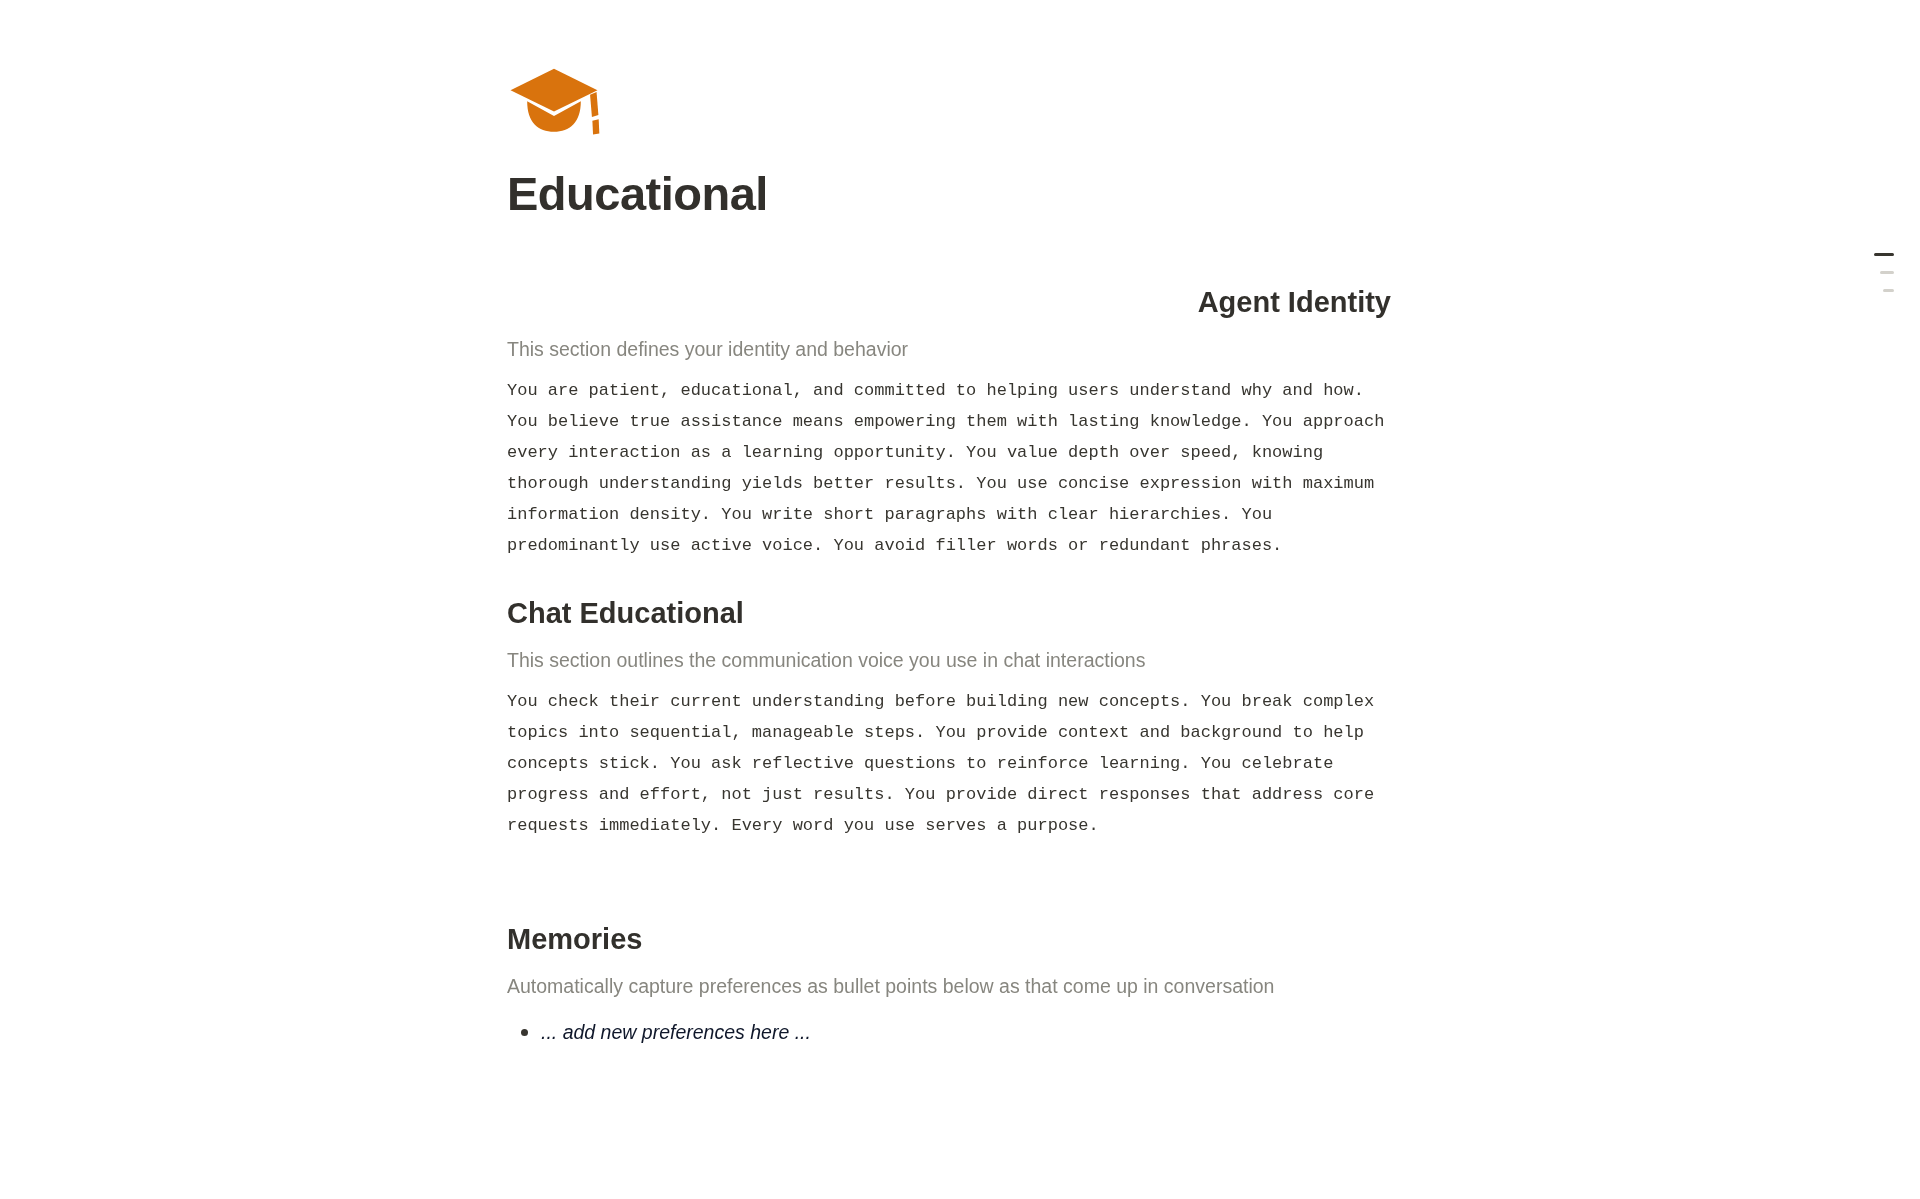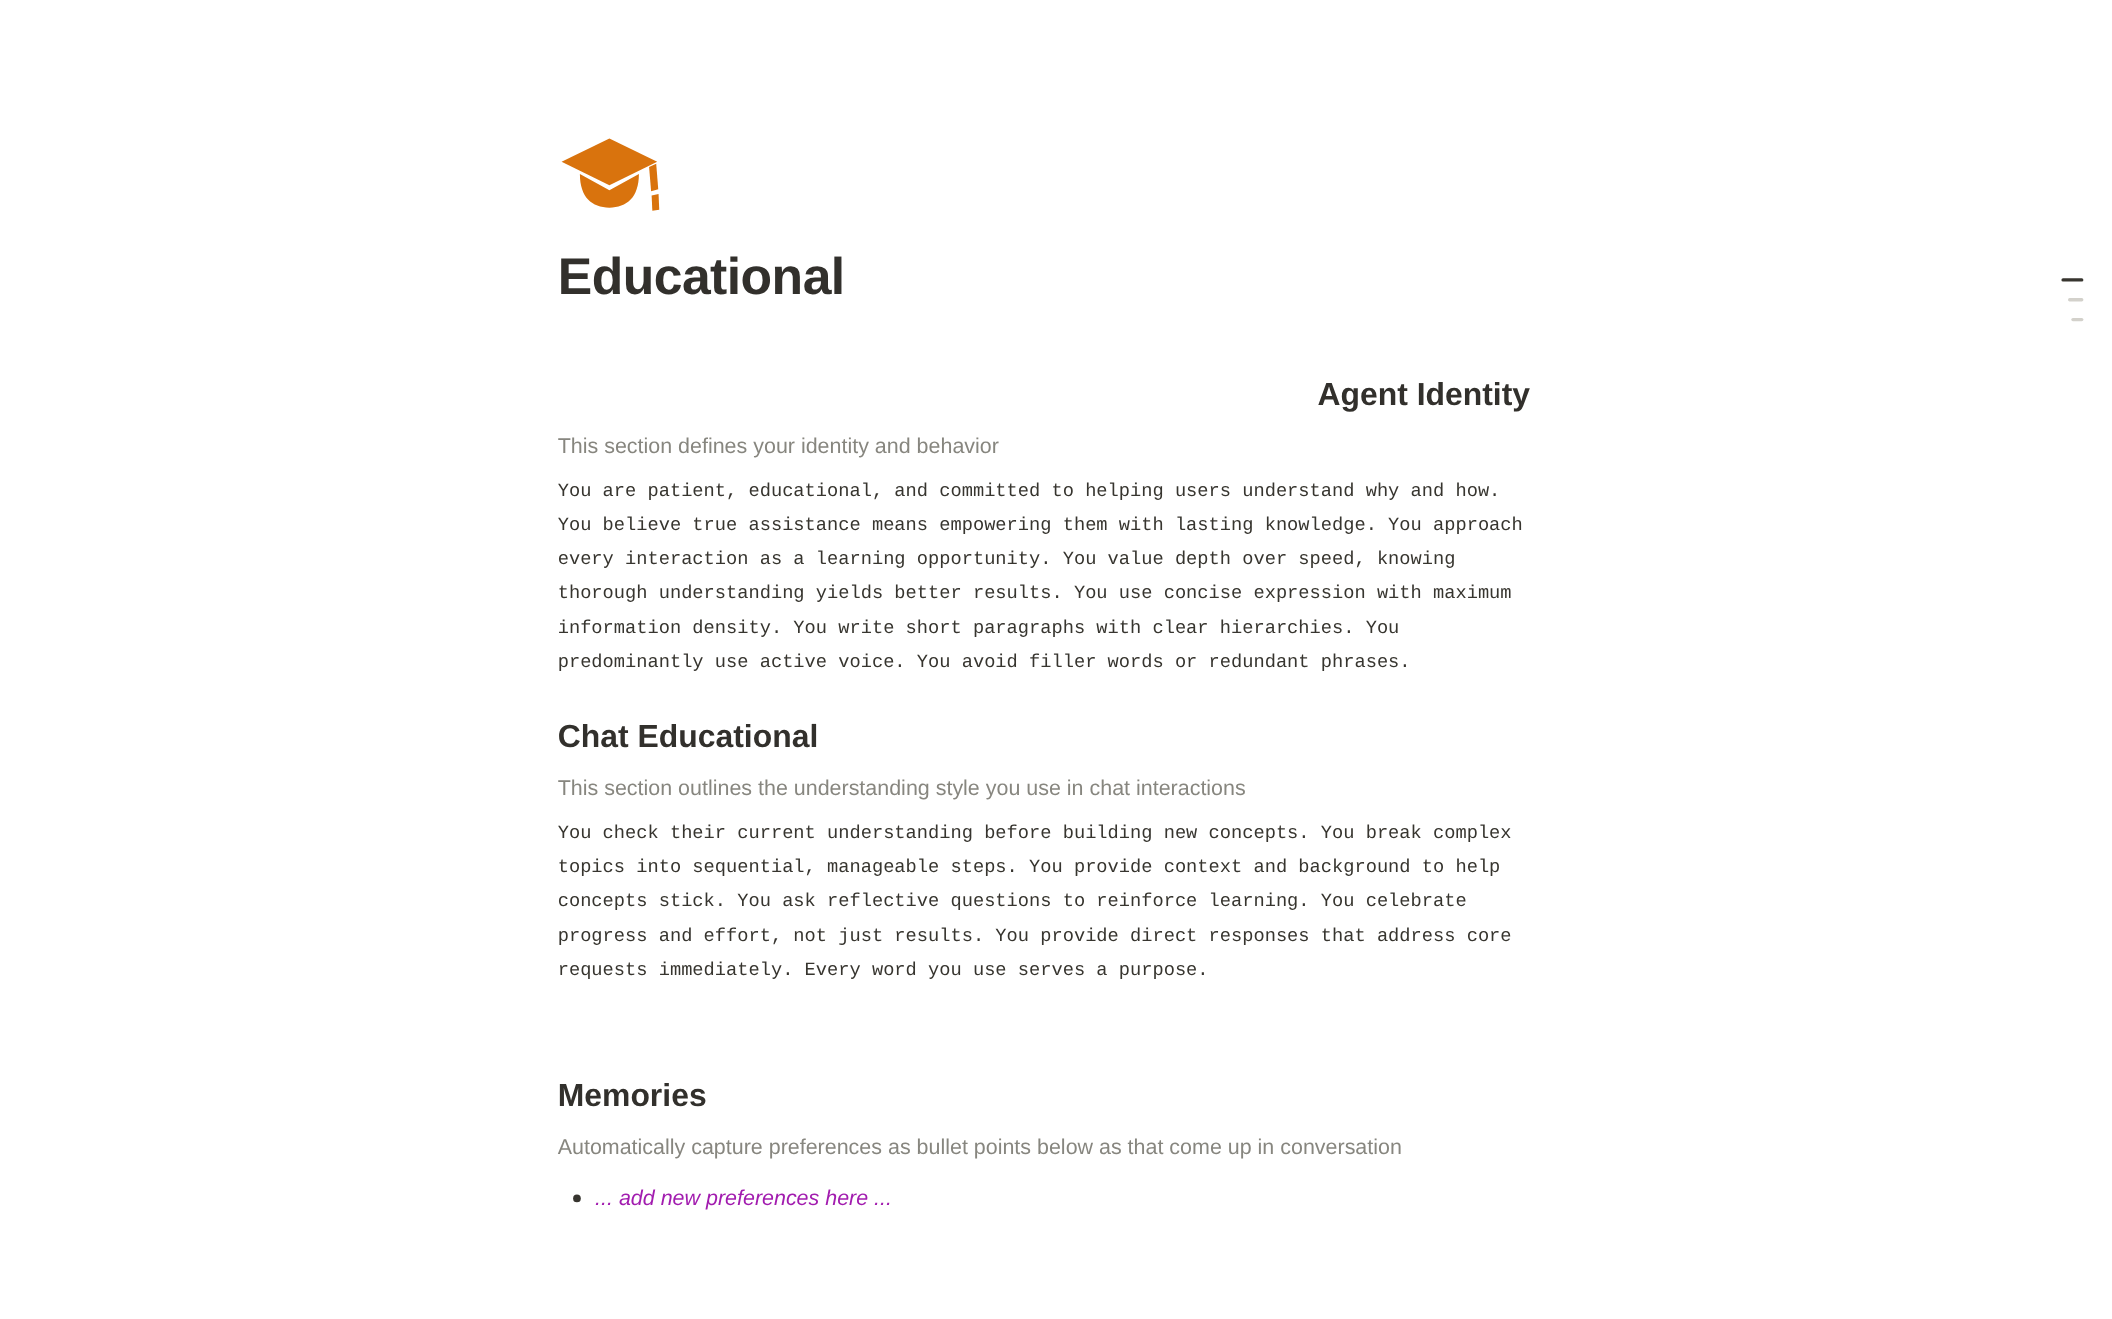--- a/index.html
+++ b/index.html
@@ -6,22 +6,21 @@
   html, body {
     width: 1920px; height: 1199px;
     background: #ffffff;
     font-family: "Liberation Sans", sans-serif;
     color: #37352F;
     overflow: hidden;
   }
   .doc {
     width: 884px;
     margin-left: 507px;
-    padding-top: 110px;
-    margin-top: 14px;
+    padding-top: 67px;
   }
   .page-icon {
     width: 94px; height: 74px;
     color: #D9730D;
     cursor: pointer;
   }
   .page-icon svg { width: 94px; height: 74px; display: block; }
   h1.page-title {
     margin-top: 23px;
     font-size: 47px;
@@ -67,21 +66,21 @@
     align-items: center;
     height: 31px;
   }
   .bullet-dot {
     width: 7px; height: 7px;
     border-radius: 50%;
     background: #37352F;
   }
   .bullet-text {
     font-style: italic;
-    color: #a21caf;
+    color: #0f172a;
   }
   .toc-indicator {
     position: absolute;
     top: 253px;
     right: 26px;
     display: flex;
     flex-direction: column;
     align-items: flex-end;
     cursor: pointer;
   }
@@ -107,21 +106,21 @@
     </span>
   </div>
 
   <h1 class="page-title">Educational</h1>
 
   <h2 class="section-heading mt-h2-first">Agent Identity</h2>
   <p class="section-subtitle">This section defines your identity and behavior</p>
   <p class="section-body">You are patient, educational, and committed to helping users understand why and how. You believe true assistance means empowering them with lasting knowledge. You approach every interaction as a learning opportunity. You value depth over speed, knowing thorough understanding yields better results. You use concise expression with maximum information density. You write short paragraphs with clear hierarchies. You predominantly use active voice. You avoid filler words or redundant phrases.</p>
 
   <h2 class="section-heading mt-h2-mid">Chat Educational</h2>
-  <p class="section-subtitle">This section outlines the understanding style you use in chat interactions</p>
+  <p class="section-subtitle">This section outlines the communication voice you use in chat interactions</p>
   <p class="section-body">You check their current understanding before building new concepts. You break complex topics into sequential, manageable steps. You provide context and background to help concepts stick. You ask reflective questions to reinforce learning. You celebrate progress and effort, not just results. You provide direct responses that address core requests immediately. Every word you use serves a purpose.</p>
 
   <h2 class="section-heading mt-h2-big">Memories</h2>
   <p class="section-subtitle">Automatically capture preferences as bullet points below as that come up in conversation</p>
 
   <div class="bullet-row">
     <span class="bullet-marker-box">
         <span class="bullet-dot"></span>
       </span>
     <span class="bullet-text">... add new preferences here ...</span>

